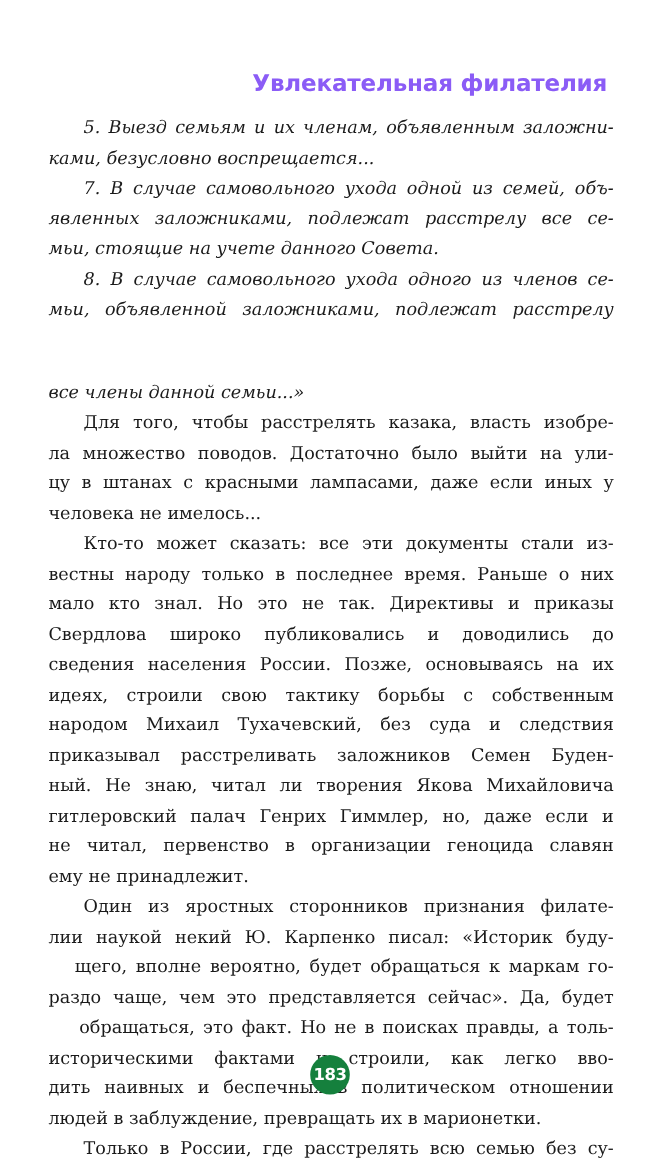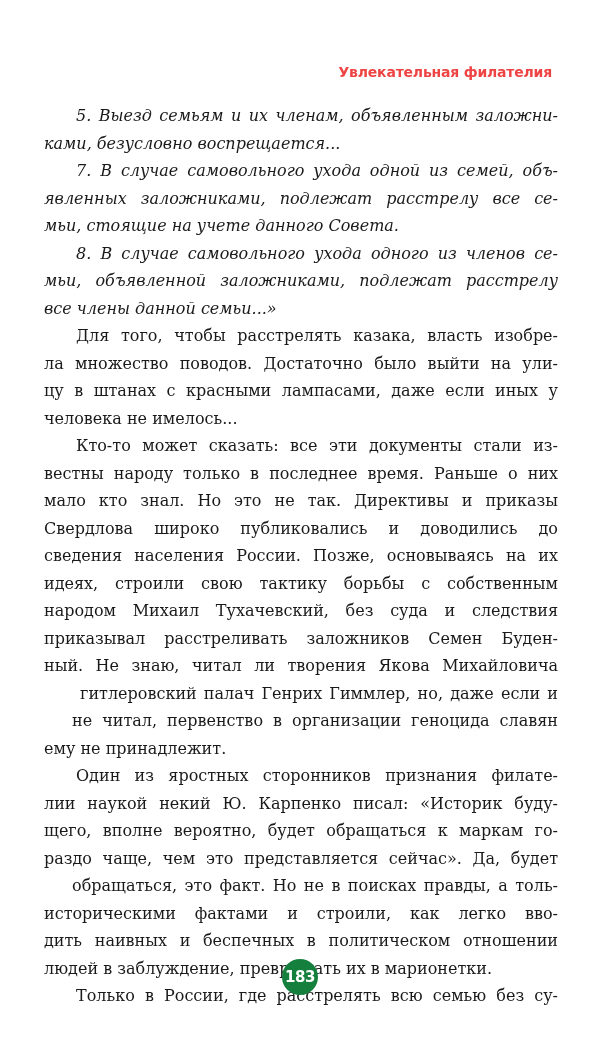--- a/index.html
+++ b/index.html
@@ -1,20 +1,20 @@
 <!DOCTYPE html>
 <html><head>
 <meta charset="utf-8">
 <style>
   html, body { margin:0; padding:0; background:#ffffff; }
   body { width:600px; height:1054px; position:relative; overflow:hidden; color:#111; }
   .header {
     position:absolute; top:64px; right:48px;
-    font-family:"DejaVu Sans", sans-serif; font-weight:bold; font-size:14px;
-    letter-spacing:-0.2px; color:#ef4444;
+    font-family:"DejaVu Sans", sans-serif; font-weight:bold; font-size:21px;
+    letter-spacing:-0.2px; color:#8b5cf6;
   }
   .text {
     position:absolute; left:44px; top:102px; width:514px;
     font-family:"DejaVu Serif", serif; font-size:16px; line-height:27.5px;
     text-align:justify; color:#1a1a1a;
   }
   .text p { margin:0; text-indent:32px; }
   .text p.it { font-style:italic; }
   .line { display:block; text-align:justify; text-align-last:justify; white-space:nowrap; overflow:visible; }
   .line.last { text-align-last:left; }
@@ -35,46 +35,46 @@
       <span class="line last" style="text-indent: 0px;">ками, безусловно воспрещается...</span>
     </p>
     <p class="it">
       <span class="line" style="text-indent: 32px;">7. В случае самовольного ухода одной из семей, объ-</span>
       <span class="line" style="text-indent: 0px;">явленных заложниками, подлежат расстрелу все се-</span>
       <span class="line last" style="text-indent: 0px;">мьи, стоящие на учете данного Совета.</span>
     </p>
     <p class="it">
       <span class="line" style="text-indent: 32px;">8. В случае самовольного ухода одного из членов се-</span>
       <span class="line" style="text-indent: 0px;">мьи, объявленной заложниками, подлежат расстрелу</span>
-      <span class="line last" style="text-indent: 0px;">все члены данной семьи...»</span>
+      <span class="line last" style="text-indent: 0px; margin-top: 48px;">все члены данной семьи...»</span>
     </p>
     <p>
       <span class="line" style="text-indent: 32px;">Для того, чтобы расстрелять казака, власть изобре-</span>
       <span class="line" style="text-indent: 0px;">ла множество поводов. Достаточно было выйти на ули-</span>
       <span class="line" style="text-indent: 0px;">цу в штанах с красными лампасами, даже если иных у</span>
       <span class="line last" style="text-indent: 0px;">человека не имелось...</span>
     </p>
     <p>
       <span class="line" style="text-indent: 32px;">Кто-то может сказать: все эти документы стали из-</span>
       <span class="line" style="text-indent: 0px;">вестны народу только в последнее время. Раньше о них</span>
       <span class="line" style="text-indent: 0px;">мало кто знал. Но это не так. Директивы и приказы</span>
       <span class="line" style="text-indent: 0px;">Свердлова широко публиковались и доводились до</span>
       <span class="line" style="text-indent: 0px;">сведения населения России. Позже, основываясь на их</span>
       <span class="line" style="text-indent: 0px;">идеях, строили свою тактику борьбы с собственным</span>
       <span class="line" style="text-indent: 0px;">народом Михаил Тухачевский, без суда и следствия</span>
       <span class="line" style="text-indent: 0px;">приказывал расстреливать заложников Семен Буден-</span>
       <span class="line" style="text-indent: 0px;">ный. Не знаю, читал ли творения Якова Михайловича</span>
-      <span class="line" style="text-indent: 0px; margin-left: 36px;">гитлеровский палач Генрих Гиммлер, но, даже если и</span>
-      <span class="line" style="text-indent: 0px; margin-left: 28px;">не читал, первенство в организации геноцида славян</span>
+      <span class="line" style="text-indent: 0px;">гитлеровский палач Генрих Гиммлер, но, даже если и</span>
+      <span class="line" style="text-indent: 0px;">не читал, первенство в организации геноцида славян</span>
       <span class="line last" style="text-indent: 0px;">ему не принадлежит.</span>
     </p>
     <p>
       <span class="line" style="text-indent: 32px;">Один из яростных сторонников признания филате-</span>
       <span class="line" style="text-indent: 0px;">лии наукой некий Ю. Карпенко писал: «Историк буду-</span>
-      <span class="line" style="text-indent: 0px;">щего, вполне вероятно, будет обращаться к маркам го-</span>
+      <span class="line" style="text-indent: 0px; margin-left: 24px;">щего, вполне вероятно, будет обращаться к маркам го-</span>
       <span class="line" style="text-indent: 0px;">раздо чаще, чем это представляется сейчас». Да, будет</span>
       <span class="line" style="text-indent: 0px; margin-left: 28px;">обращаться, это факт. Но не в поисках правды, а толь-</span>
       <span class="line" style="text-indent: 0px;">историческими фактами и строили, как легко вво-</span>
       <span class="line" style="text-indent: 0px;">дить наивных и беспечных в политическом отношении</span>
       <span class="line last" style="text-indent: 0px;">людей в заблуждение, превращать их в марионетки.</span>
     </p>
     <p>
       <span class="line" style="text-indent: 32px;">Только в России, где расстрелять всю семью без су-</span>
     </p>
   </div>

